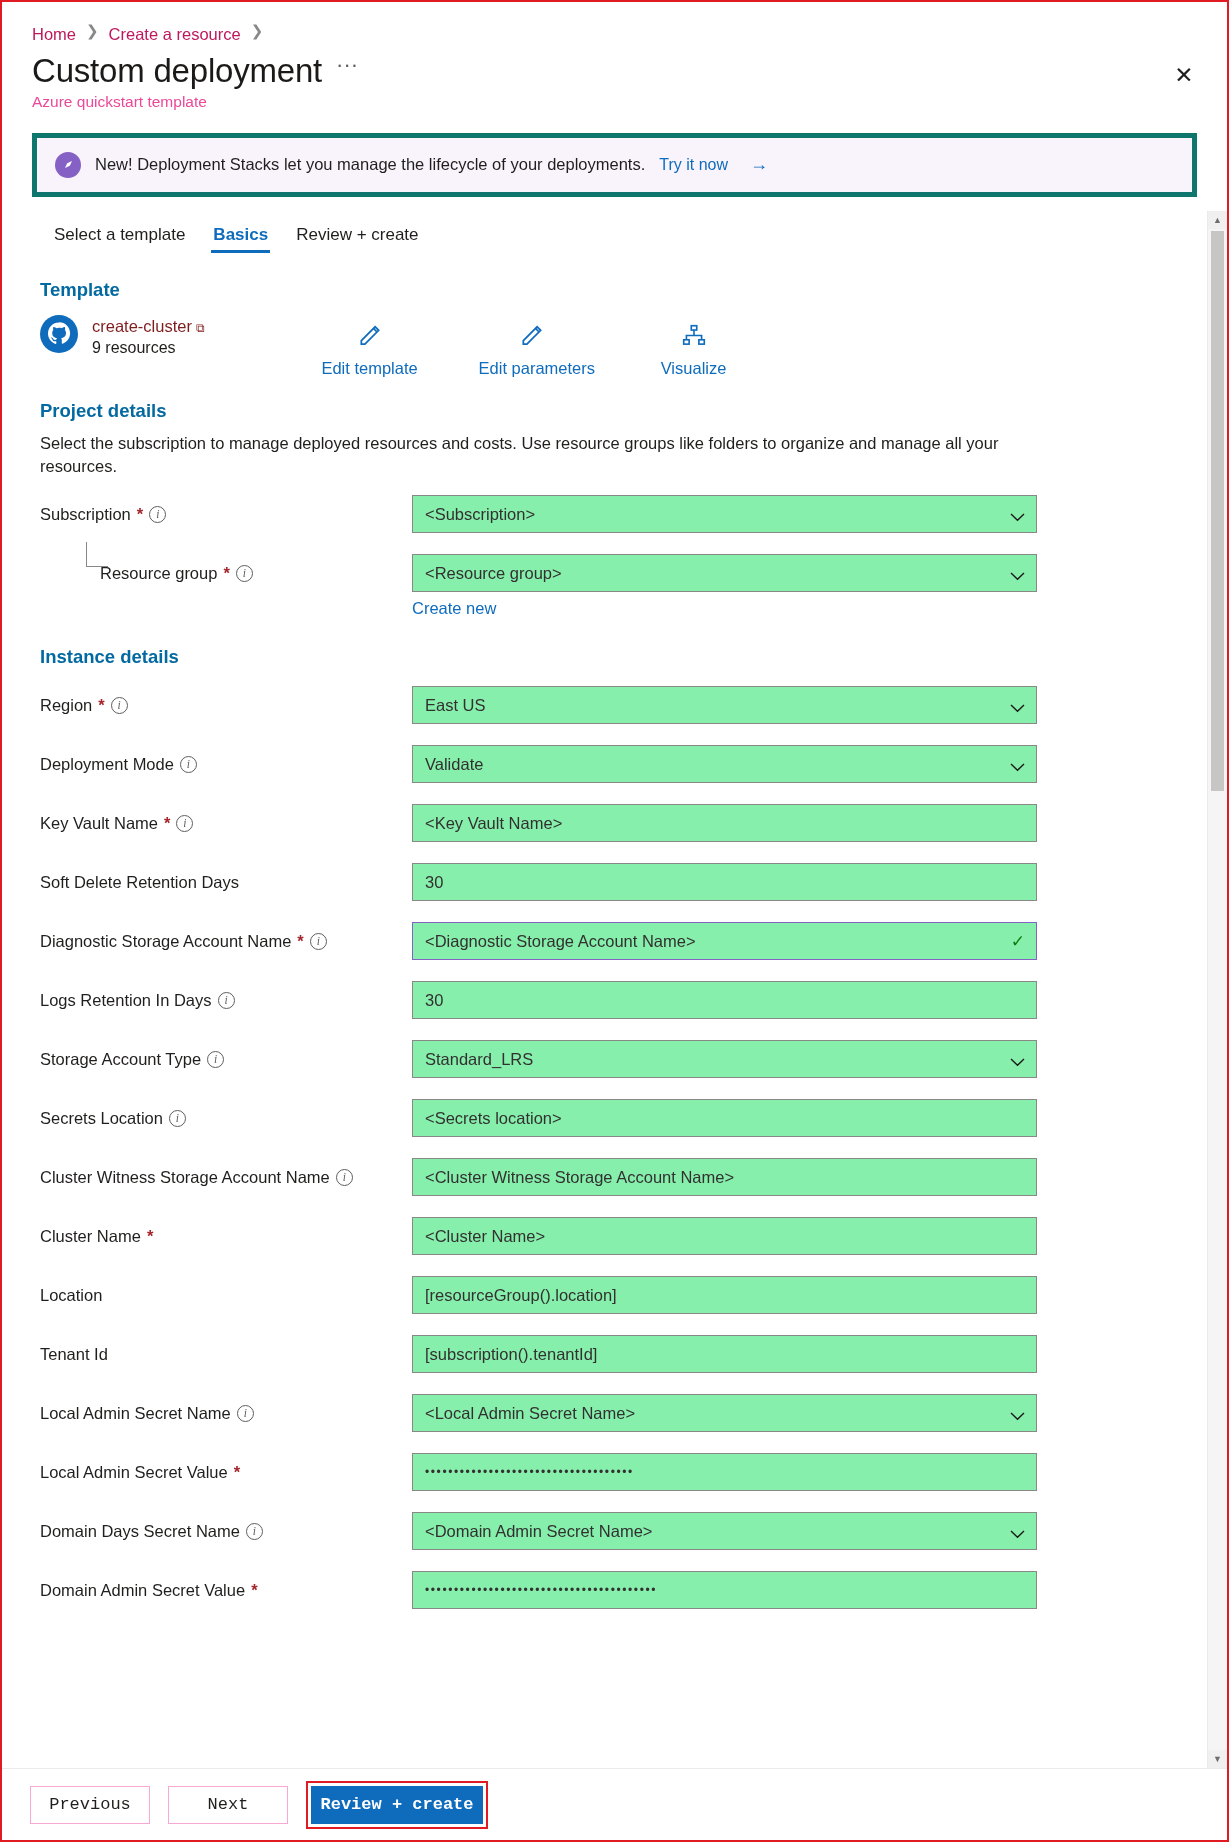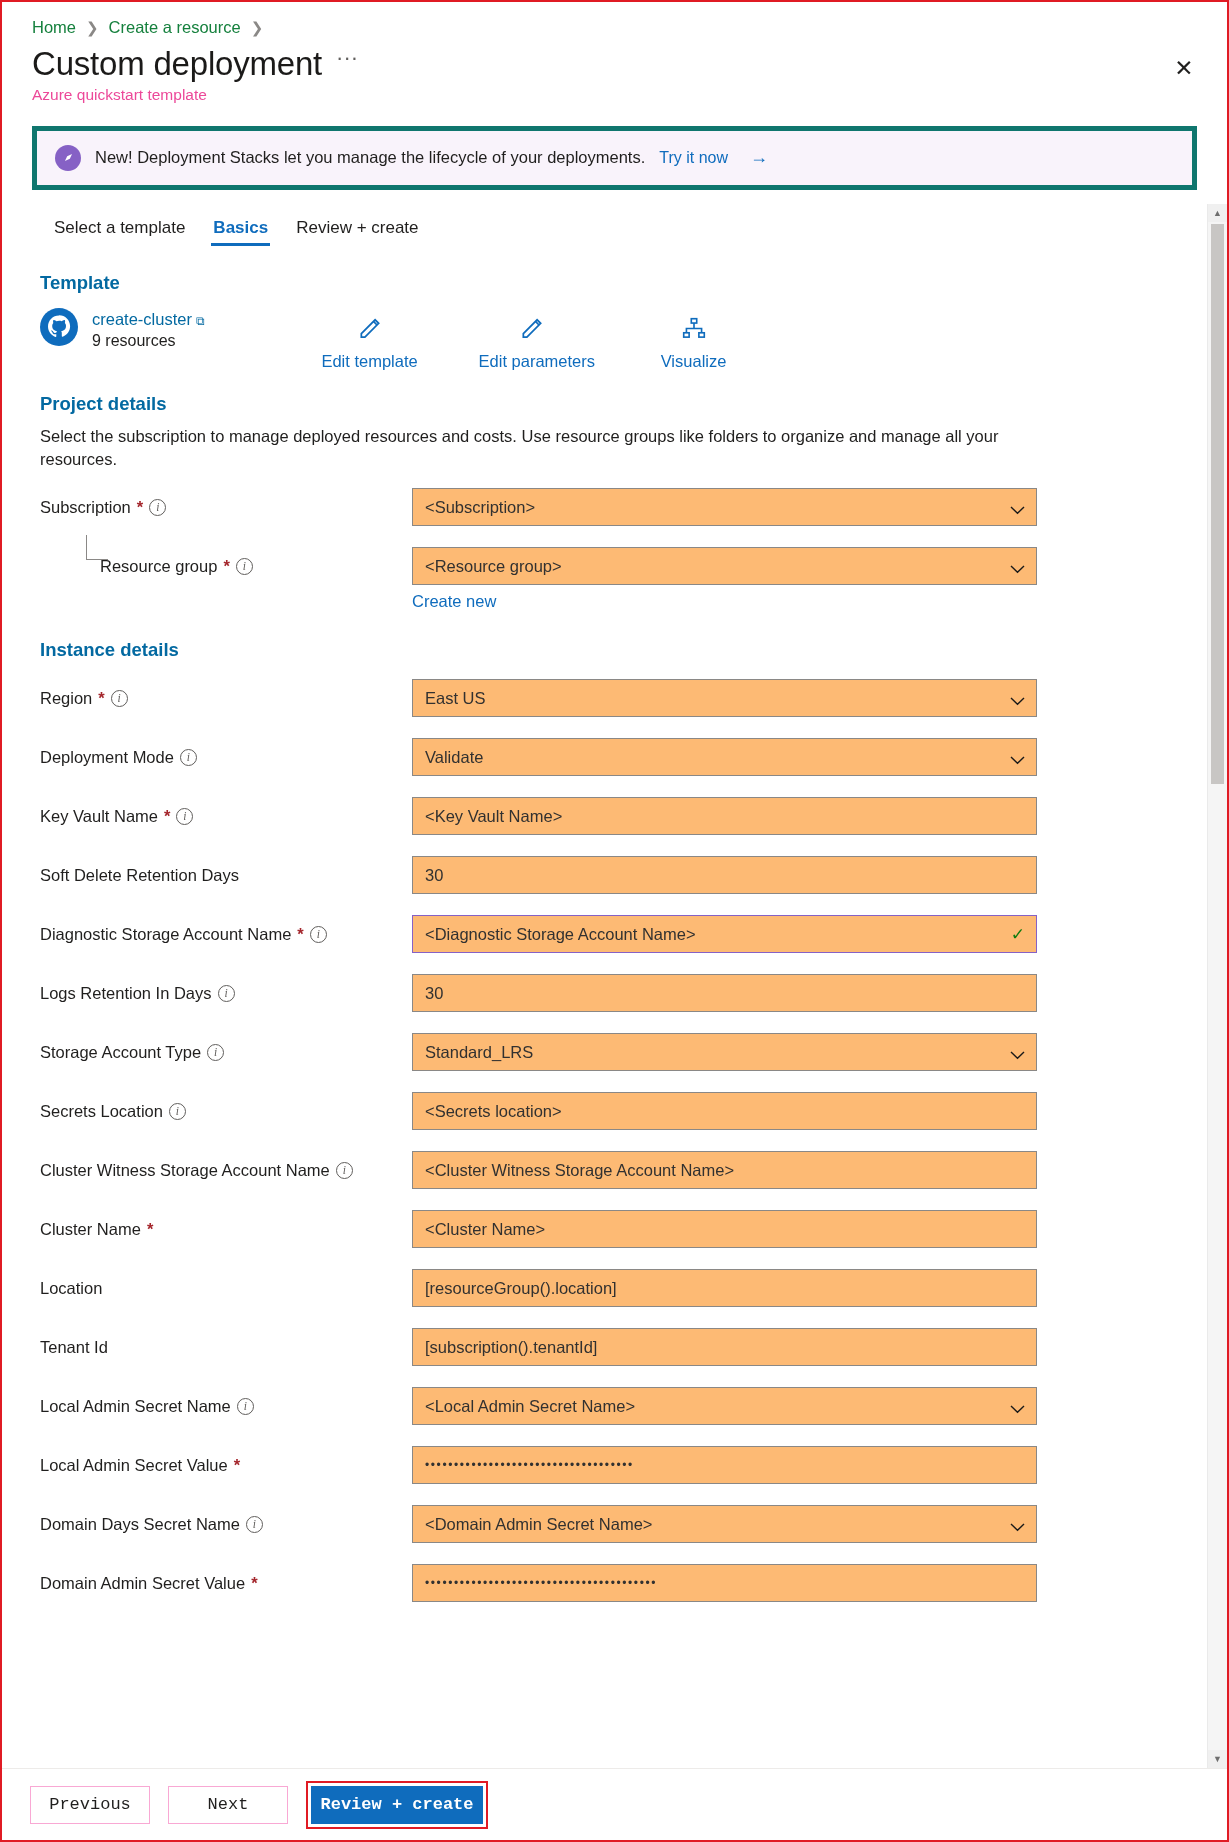--- a/index.html
+++ b/index.html
@@ -29,23 +29,24 @@
   }
   
   .breadcrumb {
     display: flex;
     align-items: center;
     gap: 10px;
     padding: 16px 30px 4px 30px;
     font-size: 16.5px;
   }
   .breadcrumb a {
-    color: #15803d;
+    color: #be185d;
     text-decoration: none;
     cursor: pointer;
+    margin-top: 7px;
   }
   .breadcrumb .sep {
     color: #8a8886;
     font-size: 15px;
   }
   
   .titlebar {
     display: flex;
     align-items: flex-start;
     padding: 4px 30px 0 30px;
@@ -168,21 +169,21 @@
     display: flex;
     align-items: flex-start;
     margin: 14px 0 0 8px;
   }
   .gh-icon {
     width: 38px; height: 38px; flex:none;
     margin-right: 14px;
   }
   .template-meta { padding-top: 2px; }
   .template-link {
-    color: #0369a1;
+    color: #7f1d1d;
     font-size: 16.5px;
     text-decoration: none;
     cursor: pointer;
   }
   .ext-glyph { font-size: 12px; margin-left: 4px; }
   .template-sub {
     font-size: 16px;
     color: #201f1e;
     margin-top: 3px;
   }
@@ -247,21 +248,21 @@
     line-height: 1;
     cursor: pointer;
     flex: none;
     margin-top: 3px;
   }
   .field { position: relative; width: 625px; }
   .ctl {
     width: 625px;
     height: 38px;
     border: 1px solid #8a8886;
-    background: #fdba74;
+    background: #86efac;
     display: flex;
     align-items: center;
     padding: 0 12px;
     font-size: 16.5px;
     color: #323130;
     cursor: text;
   }
   .ctl.select { cursor: pointer; padding-right: 38px; }
   .ctl .chev {
     position: absolute;

